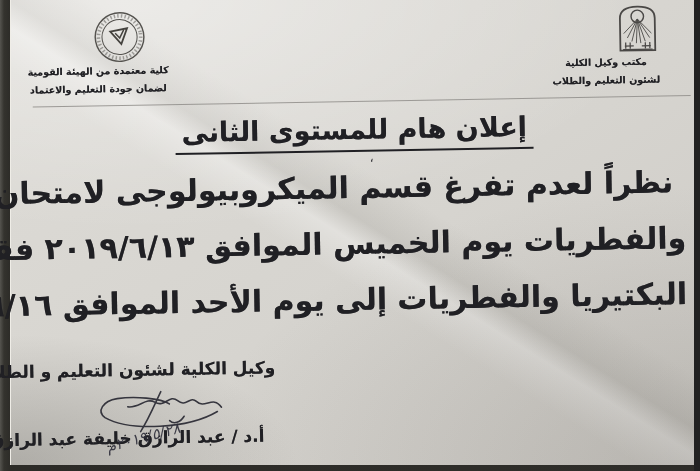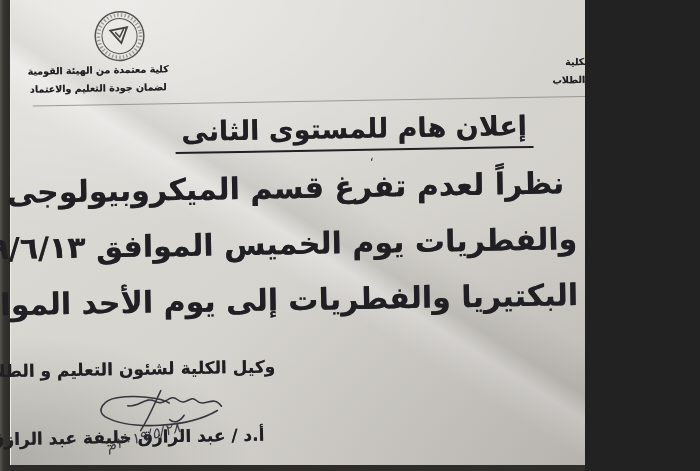--- a/index.html
+++ b/index.html
@@ -1,17 +1,17 @@
 <!DOCTYPE html>
 <html lang="ar"><head>
 <meta charset="utf-8">
 <style>
   html,body{margin:0;padding:0;background:#222;}
   .photo{
-    position:relative;width:585px;height:471px;overflow:hidden;
+    position:relative;width:694px;height:471px;overflow:hidden;
     background:linear-gradient(to right,#55544f 0px,#34332e 4px,#2c2b27 11px,#2f2e2a 100%);
     font-family:"DejaVu Sans",sans-serif;
   }
   .paper{
     position:absolute;left:10px;top:0;right:0;bottom:6px;
     border-left:1px solid #efede7;
     background:
       radial-gradient(140% 90% at 18% 0%, rgba(255,255,255,.45), transparent 55%),
       radial-gradient(60% 40% at 0% 100%, rgba(80,78,72,.30), transparent 70%),
       radial-gradient(120% 100% at 100% 100%, rgba(104,102,96,.22), transparent 60%),

